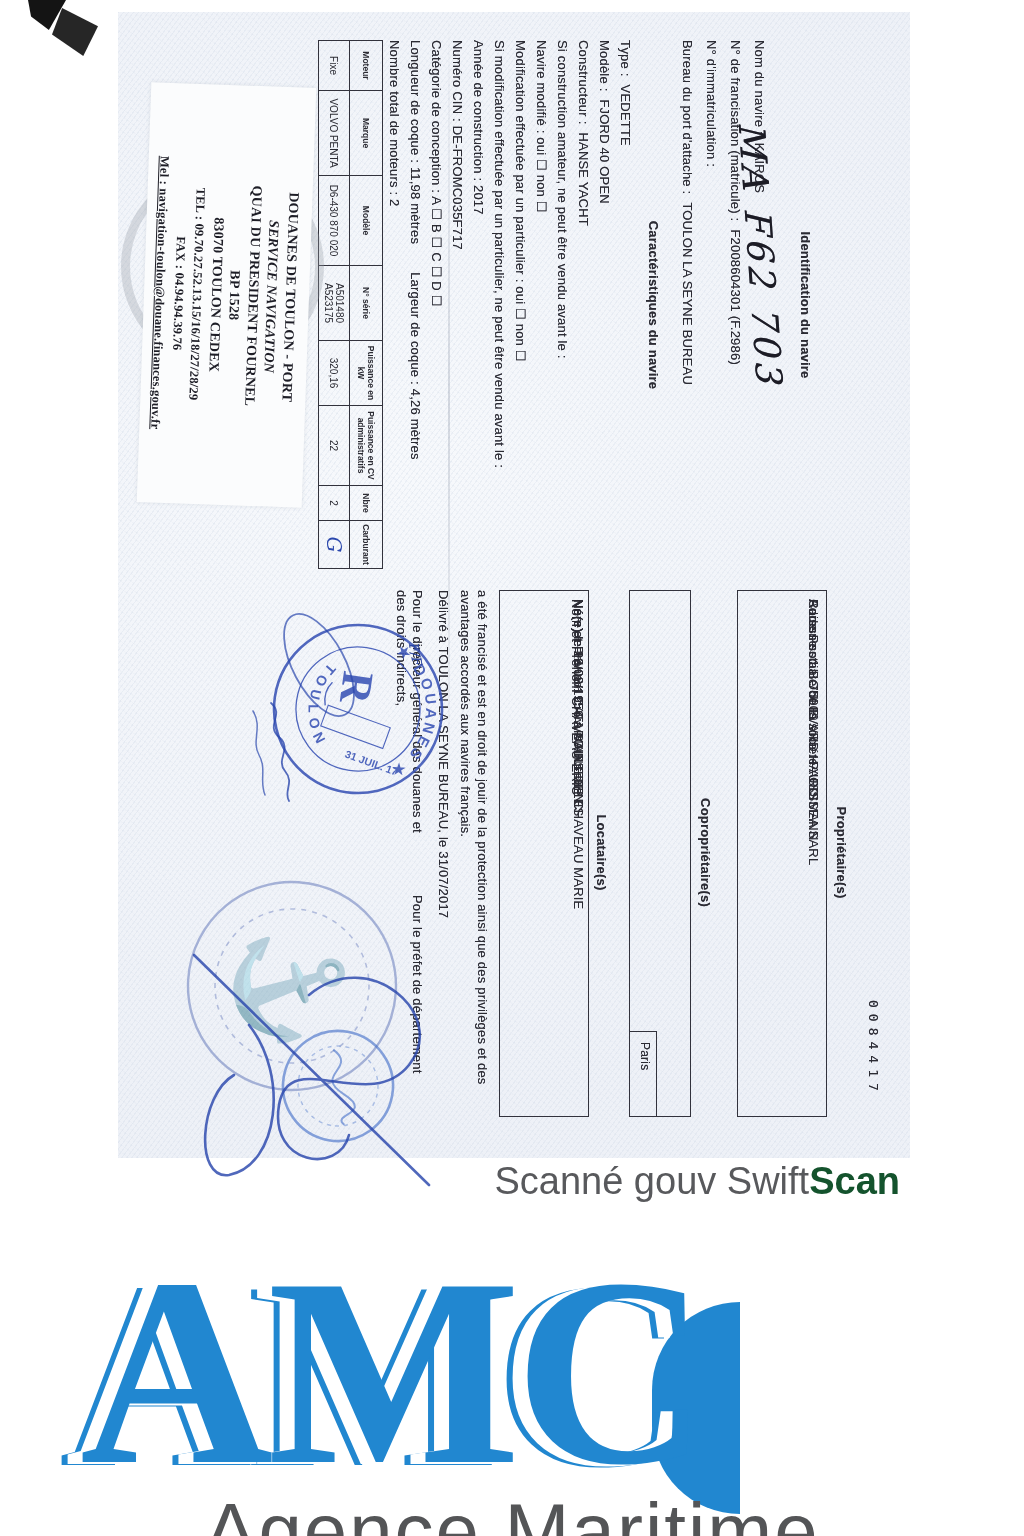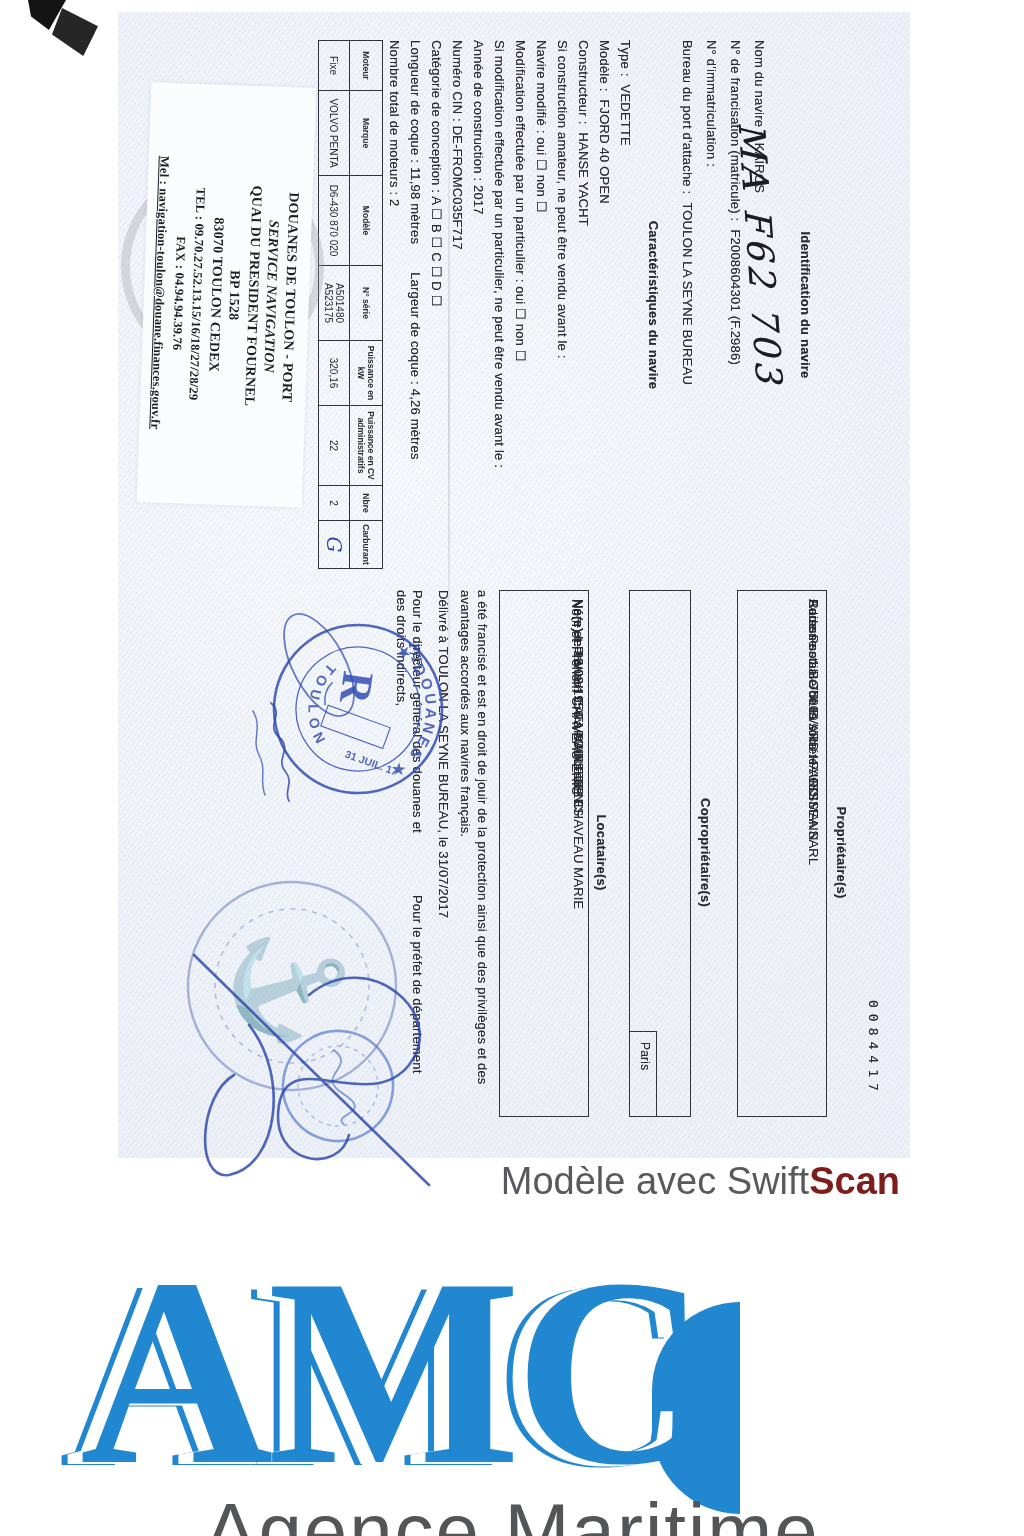--- a/index.html
+++ b/index.html
@@ -46,21 +46,21 @@
   #douanes .sm{font-size:12.5px;}
   #douanes .ul{text-decoration:underline;}
   .wm-ring{border-radius:50%;border:9px solid rgba(148,154,166,.32);}
 
   
   .ink{color:#2a47ad;}
   #ff-note{left:628px;top:486px;font-size:16px;transform:rotate(-10deg);}
 
   
   #swift{left:0;top:1160px;width:900px;text-align:right;font-size:38px;color:#58595c;}
-  #swift b{font-weight:bold;color:#7f1d1d;}
+  #swift b{font-weight:bold;color:#14532d;}
 
   
   #amc{left:80px;top:1238px;width:860px;text-align:left;
     font-family:"Liberation Serif",serif;font-weight:bold;font-size:268px;line-height:1;
     color:#2187d0;letter-spacing:-6px;
     text-shadow:-15px 2px 0 #ffffff,-21px 3px 0 #2187d0;z-index:2;}
   #amc-half{left:652px;top:1302px;width:88px;height:212px;background:#2187d0;
     border-radius:110px 0 0 110px;z-index:1;}
   #agence{left:0;top:1486px;width:1024px;text-align:center;font-size:78px;
     color:#545557;letter-spacing:2px;font-weight:normal;z-index:2;}
@@ -245,18 +245,18 @@
           <path d="M 90,240 C 140,200 230,210 240,260 C 245,295 160,290 140,255"></path>
           <path d="M 20,295 L 250,60"></path>
         </g>
       </svg>
 
     </div>
   </div>
 </div>
 
 <div class="abs" id="swift">
-  <span>Modèle avec Swift</span><b>Scan</b>
+  <span>Scanné gouv Swift</span><b>Scan</b>
 </div>
 
 <div class="abs" id="amc-half"></div>
 <div class="abs" id="amc">AMC</div>
 <div class="abs" id="agence">Agence Maritime</div>
 
 </body></html>

